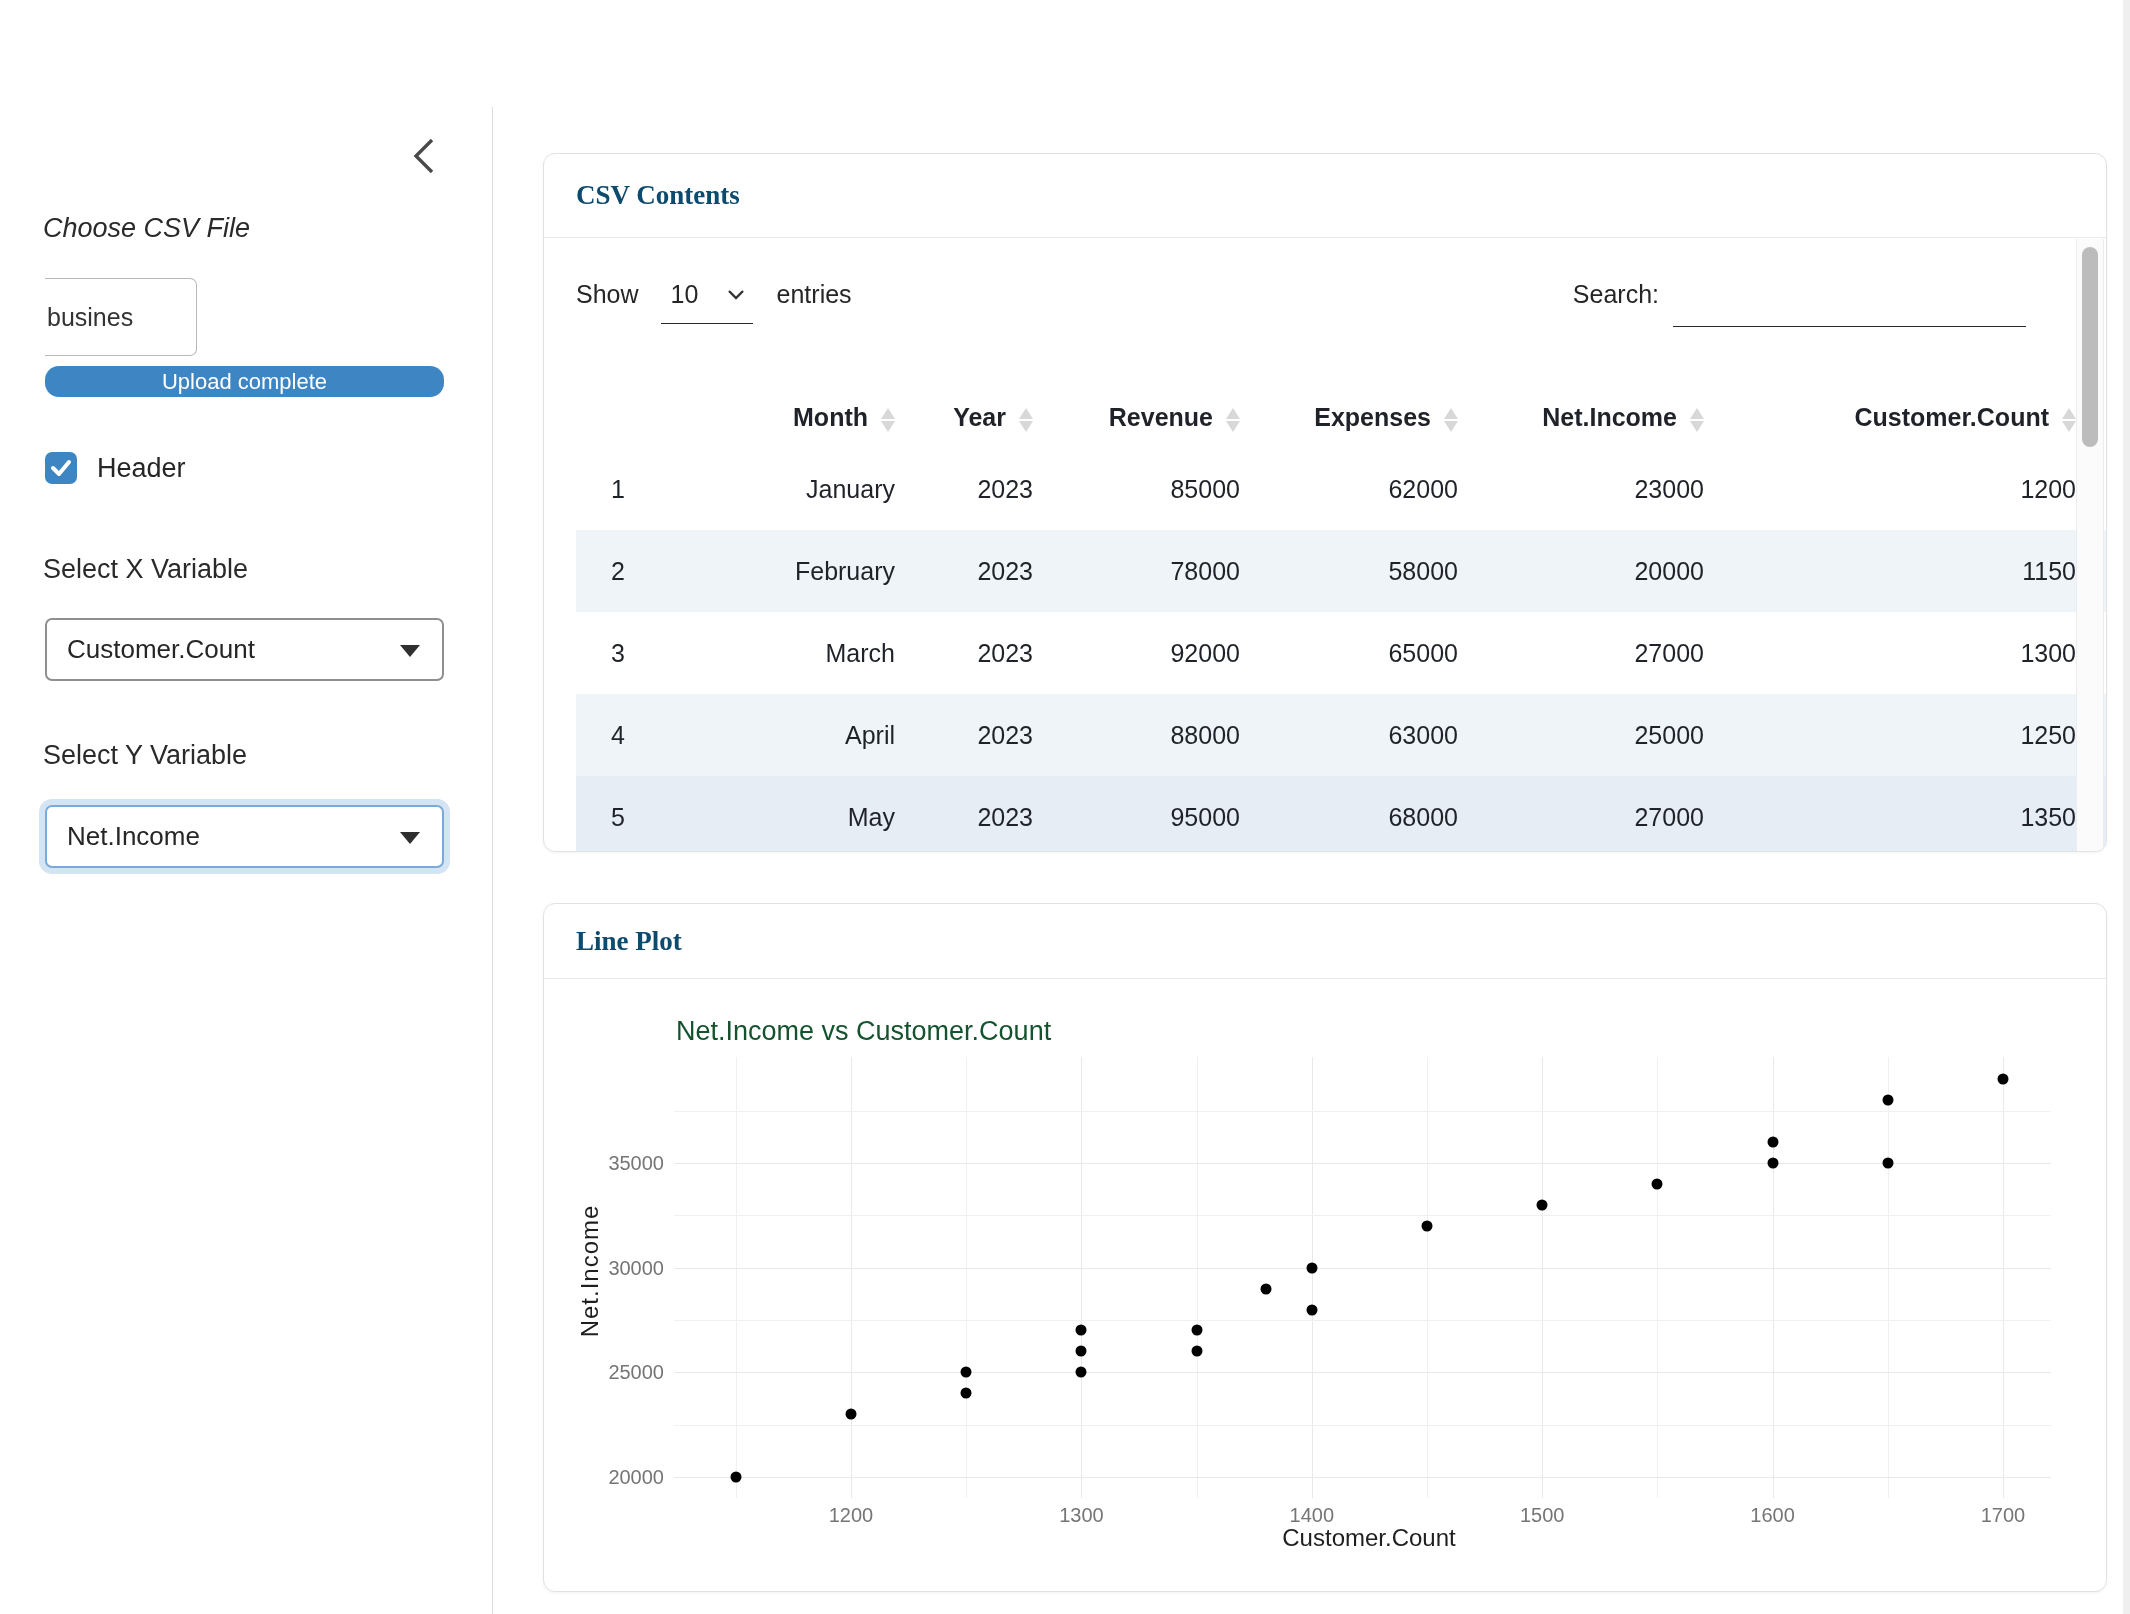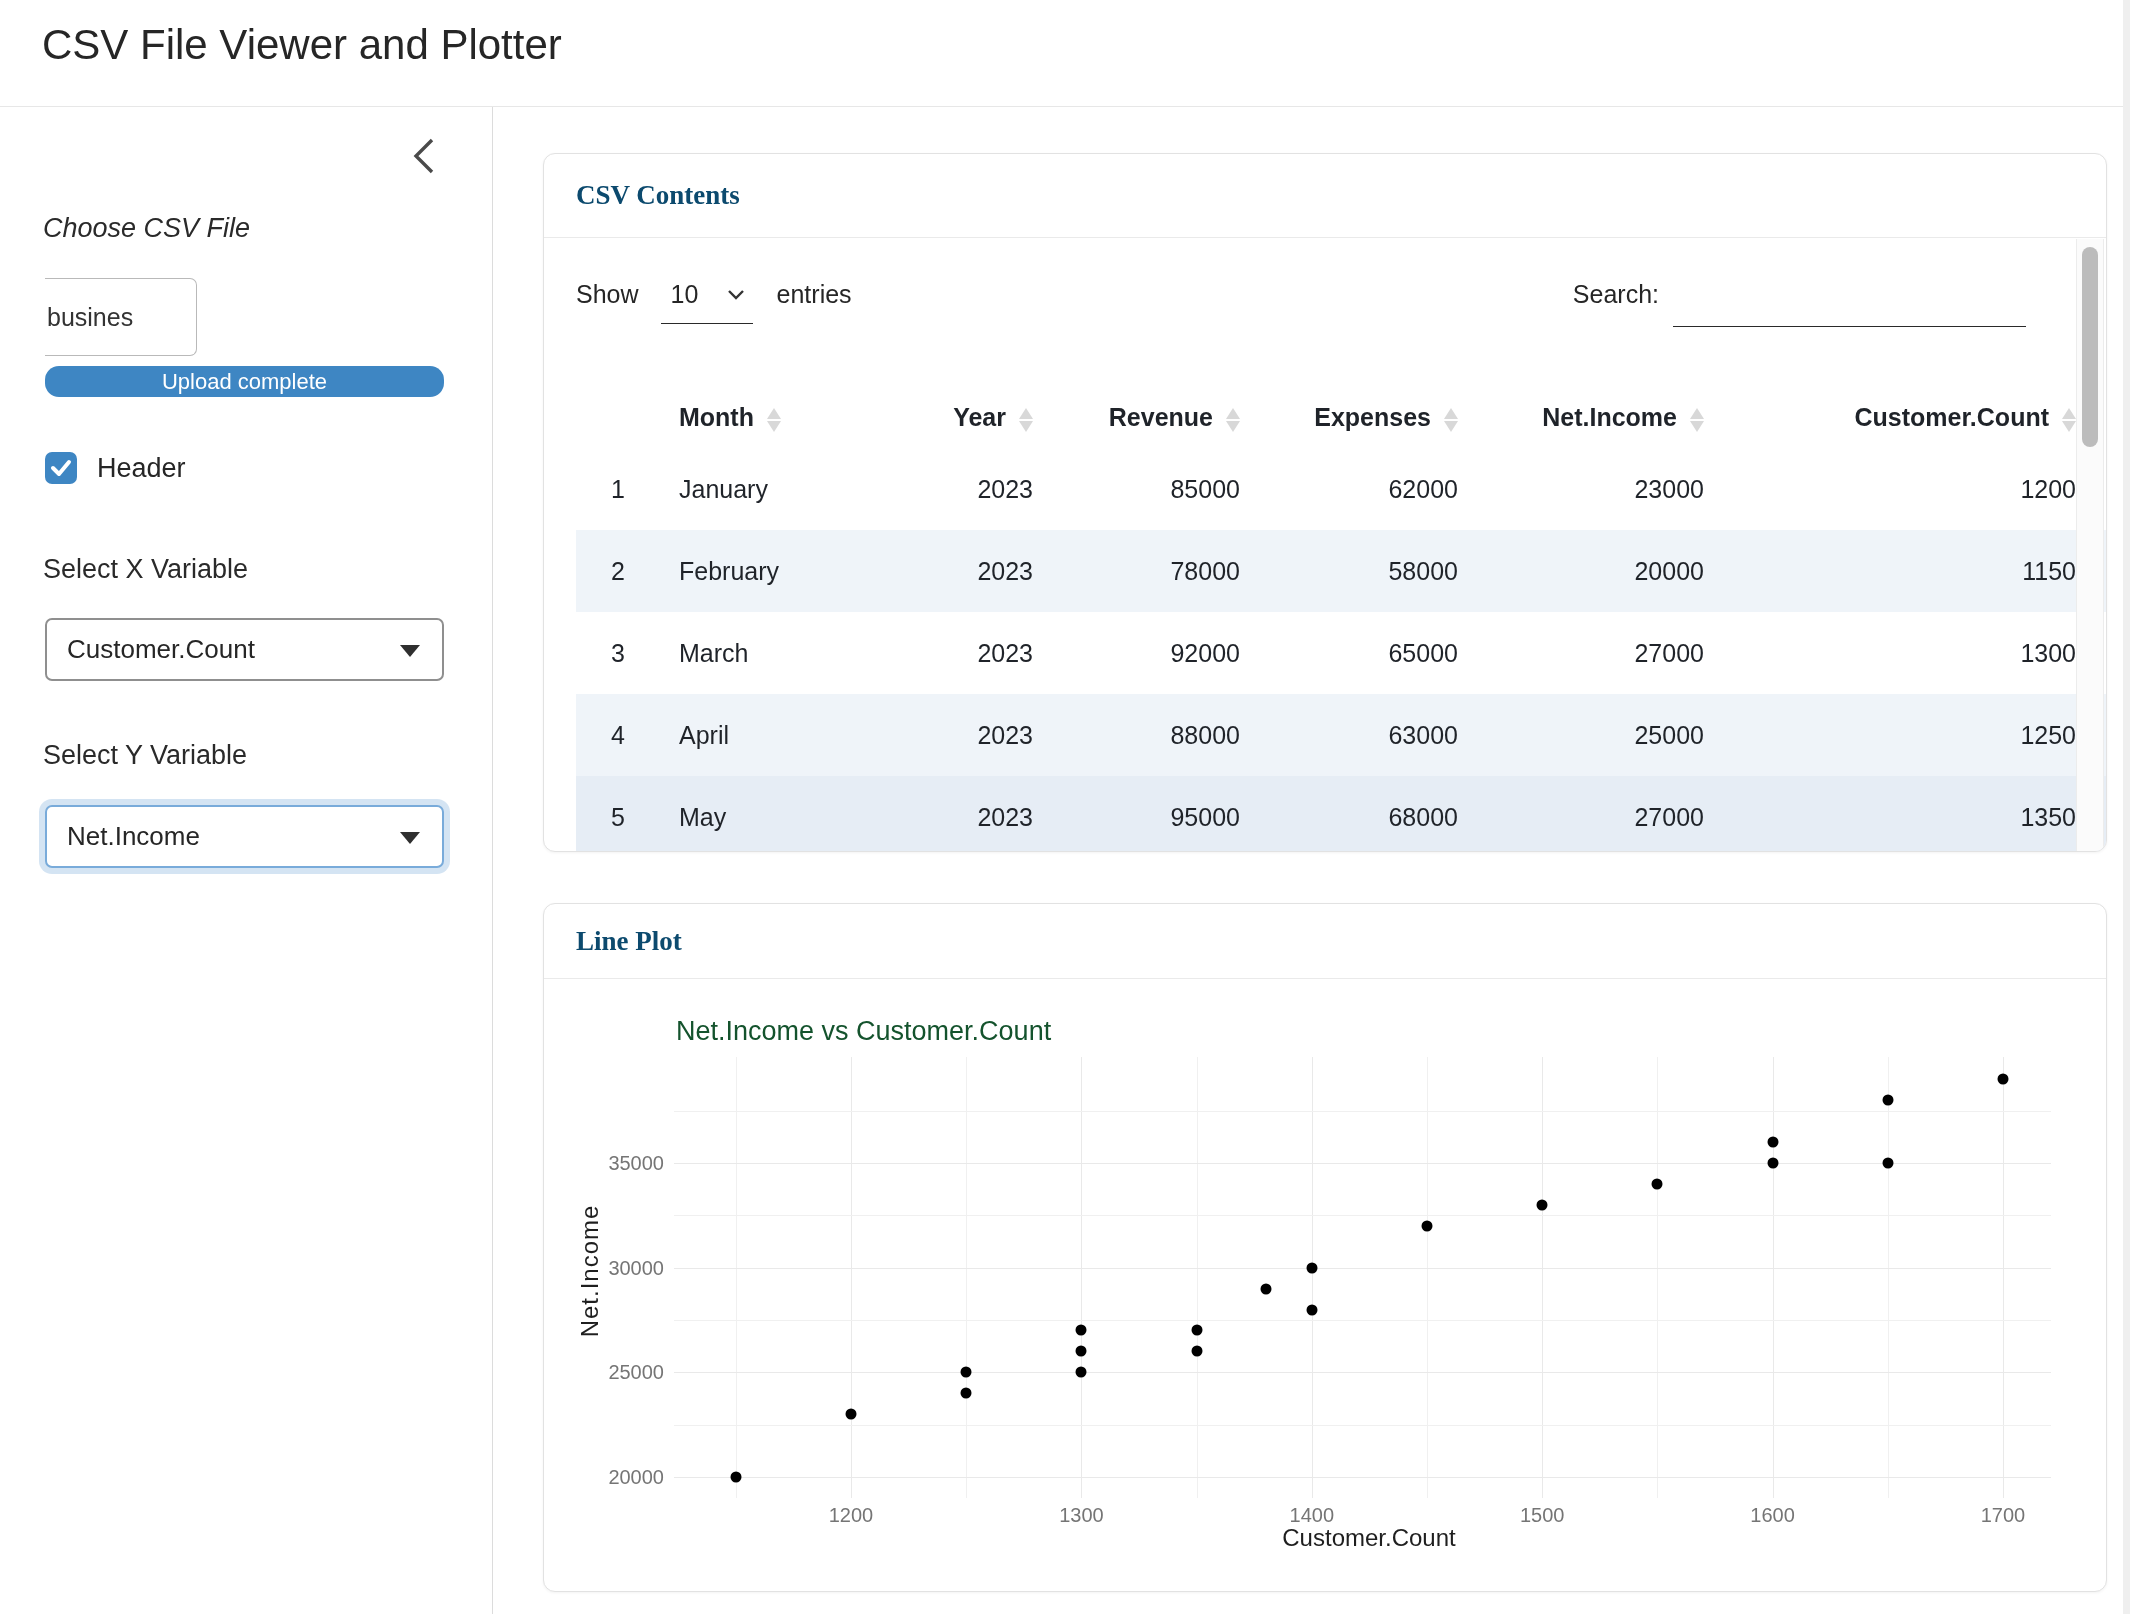--- a/index.html
+++ b/index.html
@@ -53,21 +53,21 @@
   .entries-lbl{margin-left:24px;}
   .dt-search{position:absolute;right:80px;top:126px;display:flex;align-items:flex-start;font-size:25px;color:#262626;}
   .search-input{width:345px;margin-left:14px;height:36px;border:none;border-bottom:1px solid #2a2a2a;
                 font-size:25px;font-family:inherit;outline:none;padding:0 4px 10px 4px;background:transparent;}
 
   
   .dtable{position:absolute;left:32px;top:234px;border-collapse:collapse;table-layout:fixed;font-size:25px;color:#1f2329;}
   .dtable th{height:58px;font-weight:700;vertical-align:middle;cursor:pointer;}
   .dtable td{height:80px;vertical-align:middle;}
   .dtable .c0{width:48px;text-align:right;padding-right:16px;}
-  .dtable .c1{width:216px;text-align:left;padding-left:38px;}
+  .dtable .c1{width:216px;text-align:right;padding-left:38px;}
   .dtable .c2{width:136px;text-align:right;}
   .dtable .c3{width:205px;text-align:right;}
   .dtable .c4{width:216px;text-align:right;}
   .dtable .c5{width:244px;text-align:right;}
   .dtable .c6{width:370px;text-align:right;padding-right:30px;}
   .dtable tr.stripe{background:#eff4f9;}
   .dtable tr.hovered{background:#e6edf5;}
   .sort-icon{display:inline-block;width:14px;height:26px;margin-left:13px;vertical-align:middle;position:relative;}
   .sort-icon i{position:absolute;left:0;width:0;height:0;border-left:7px solid transparent;border-right:7px solid transparent;}
   .sort-icon .up{top:1px;border-bottom:11px solid #d8d8d8;}
@@ -91,23 +91,20 @@
         font-size:24px;color:#1f1f1f;white-space:nowrap;letter-spacing:1px;}
   .xlab{position:absolute;left:825px;top:620px;transform:translateX(-50%);font-size:24px;color:#1f1f1f;}
 
   .page-scroll-strip{position:absolute;right:0;top:0;width:7px;height:1614px;background:#efefef;}
 </style>
 </head>
 <body>
 
 <div class="app">
 
-  <div class="top-header">
-    <div class="app-title">CSV File Viewer and Plotter</div>
-  </div>
 
   <div class="sidebar">
     <button class="collapse-btn">
       <svg width="44" height="48" viewBox="0 0 44 48">
         <polyline points="28,9 12,25 28,41" fill="none" stroke="#4a4a4a" stroke-width="3.4"></polyline>
       </svg>
     </button>
 
     <div class="ctl-label" style="top:106px;font-style:italic;">Choose CSV File</div>
 

